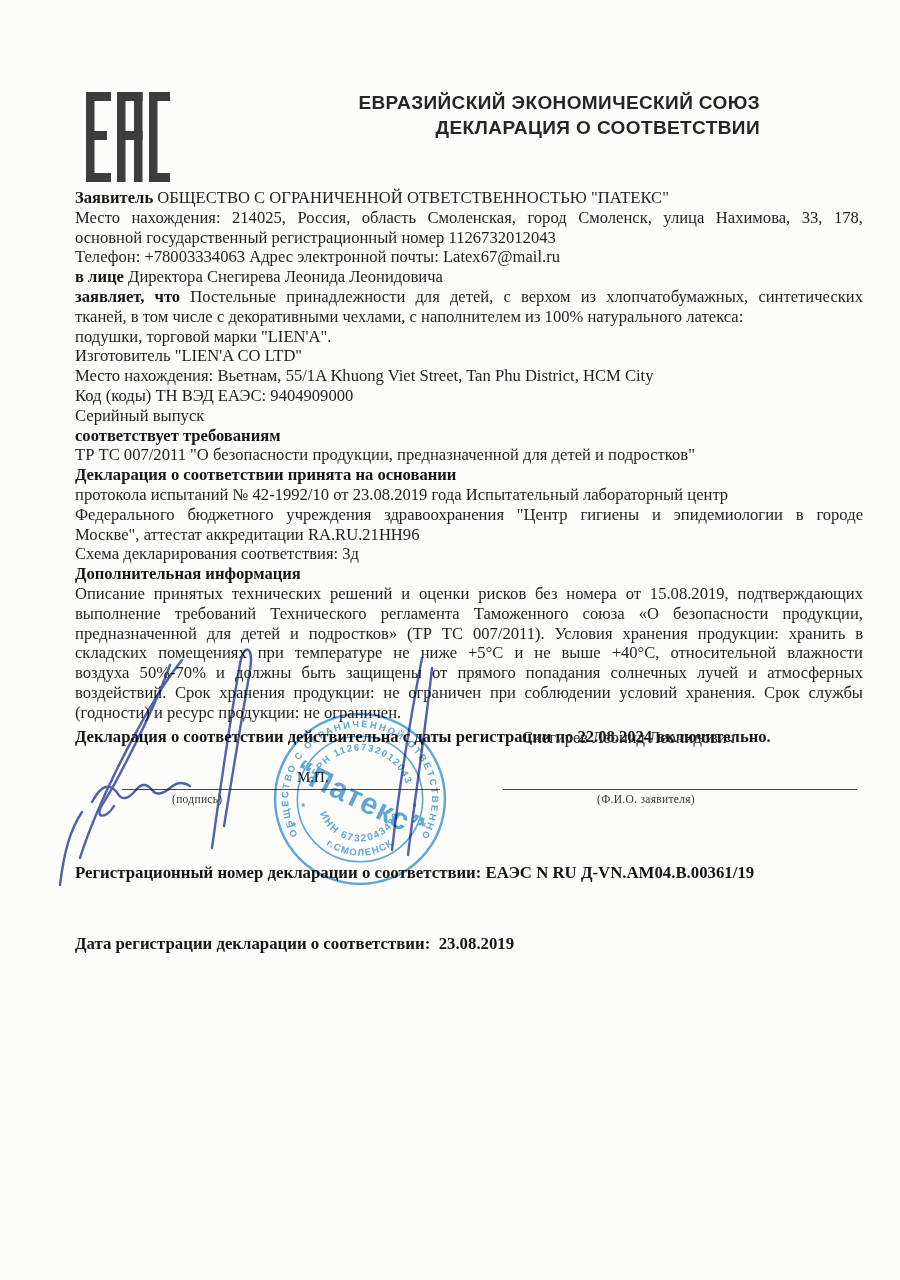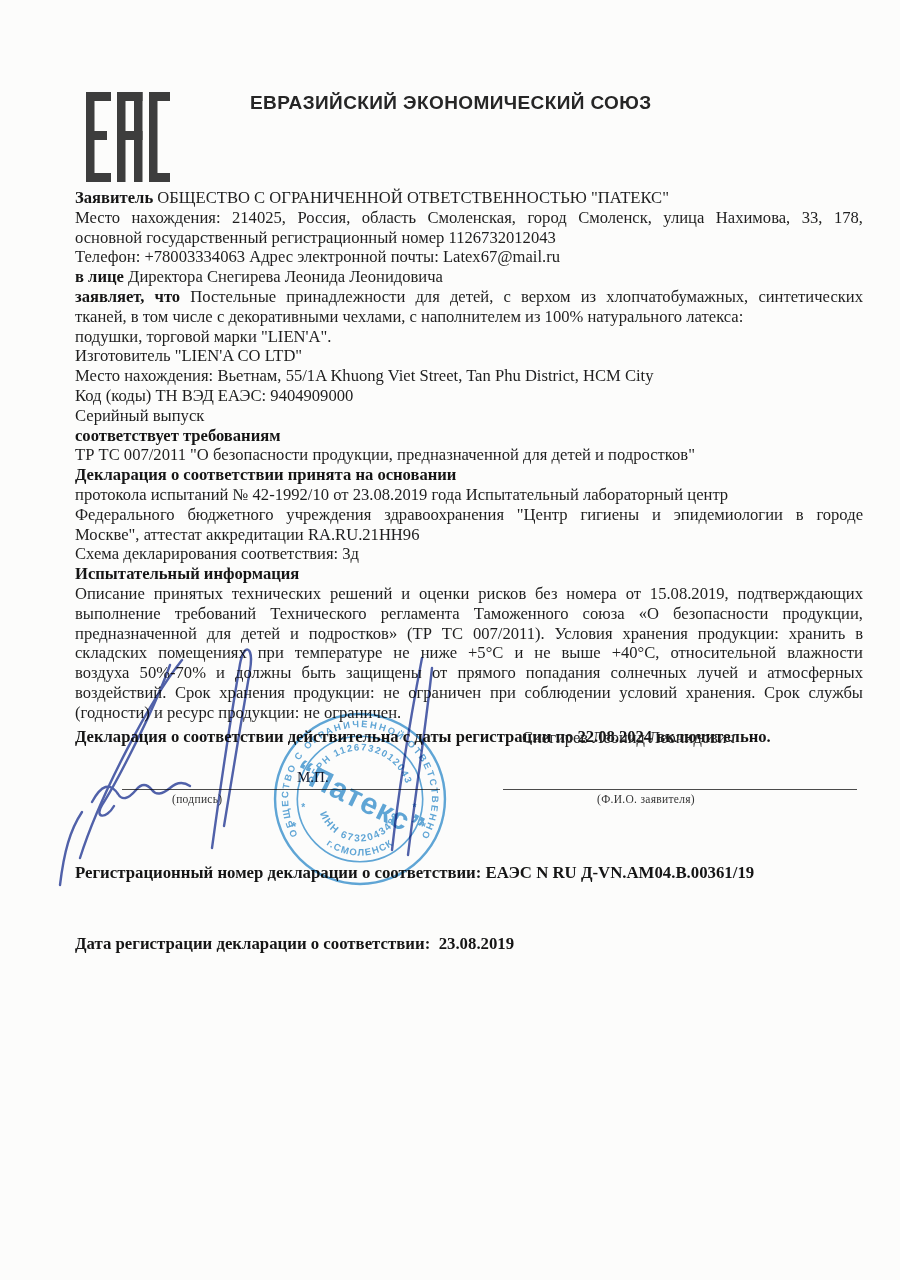--- a/index.html
+++ b/index.html
@@ -1,21 +1,21 @@
 <!DOCTYPE html>
 <html><head>
 <meta charset="utf-8">
 <style>
   html,body{margin:0;padding:0;background:#e8e8e8;}
   .page{position:relative;width:900px;height:1280px;background:#fcfcfb;overflow:hidden;
         font-family:"Liberation Serif","DejaVu Serif",serif;color:#1f1f1f;margin:0 auto;
         box-shadow:0 0 6px rgba(0,0,0,.2);}
   
   .eac-logo{position:absolute;left:86px;top:92px;}
-  .hdr{position:absolute;left:250px;top:90px;width:510px;text-align:left;
+  .hdr{position:absolute;left:250px;top:90px;width:510px;text-align:right;
        font-family:"Liberation Sans","DejaVu Sans",sans-serif;font-weight:700;
        font-size:19px;line-height:25px;color:#262626;letter-spacing:.4px;}
   
   .body-lines{position:absolute;left:75px;top:188px;width:788px;font-size:16.6px;
               line-height:19.8px;color:#1e1e1e;}
   .body-lines p{margin:0;}
   .body-lines p.just{text-align:justify;text-align-last:justify;}
   .body-lines b,.validity,.reg{color:#151515;}
   .validity{position:absolute;left:75px;top:727px;width:812px;font-size:16.6px;
             font-weight:700;line-height:20px;}
@@ -56,20 +56,21 @@
       <rect x="62" y="78" width="51" height="18"></rect>
 
       <rect x="126" y="0" width="17" height="180"></rect>
       <rect x="126" y="0" width="42" height="18"></rect>
       <rect x="126" y="162" width="42" height="18"></rect>
     </g>
   </svg>
 
   <div class="hdr">
     <div>ЕВРАЗИЙСКИЙ ЭКОНОМИЧЕСКИЙ СОЮЗ</div>
+    <div>ДЕКЛАРАЦИЯ О СООТВЕТСТВИИ</div>
   </div>
 
   <div class="body-lines">
 
       <p class="line"><b>Заявитель </b><span>ОБЩЕСТВО С ОГРАНИЧЕННОЙ  ОТВЕТСТВЕННОСТЬЮ "ПАТЕКС"</span></p>
 
       <p class="line just"><b></b><span>Место нахождения: 214025, Россия,  область  Смоленская,  город Смоленск, улица Нахимова, 33, 178,</span></p>
 
       <p class="line"><b></b><span>основной государственный  регистрационный  номер 1126732012043</span></p>
 
@@ -98,21 +99,21 @@
       <p class="line"><b>Декларация о соответствии принята на основании</b><span></span></p>
 
       <p class="line"><b></b><span>протокола испытаний № 42-1992/10 от 23.08.2019 года Испытательный лабораторный центр</span></p>
 
       <p class="line just"><b></b><span>Федерального бюджетного  учреждения здравоохранения "Центр гигиены и эпидемиологии в городе</span></p>
 
       <p class="line"><b></b><span>Москве", аттестат аккредитации RA.RU.21НН96</span></p>
 
       <p class="line"><b></b><span>Схема декларирования соответствия: 3д</span></p>
 
-      <p class="line"><b>Испытательный информация</b><span></span></p>
+      <p class="line"><b>Дополнительная информация</b><span></span></p>
 
       <p class="line just"><b></b><span>Описание принятых технических решений и оценки рисков без номера от 15.08.2019, подтверждающих</span></p>
 
       <p class="line just"><b></b><span>выполнение требований Технического регламента Таможенного союза «О безопасности продукции,</span></p>
 
       <p class="line just"><b></b><span>предназначенной для детей и подростков» (ТР ТС 007/2011). Условия  хранения продукции:  хранить в</span></p>
 
       <p class="line just"><b></b><span>складских помещениях при температуре не ниже +5°С и не выше +40°С, относительной влажности</span></p>
 
       <p class="line just"><b></b><span>воздуха 50%-70% и должны быть защищены от прямого попадания солнечных лучей и атмосферных</span></p>

